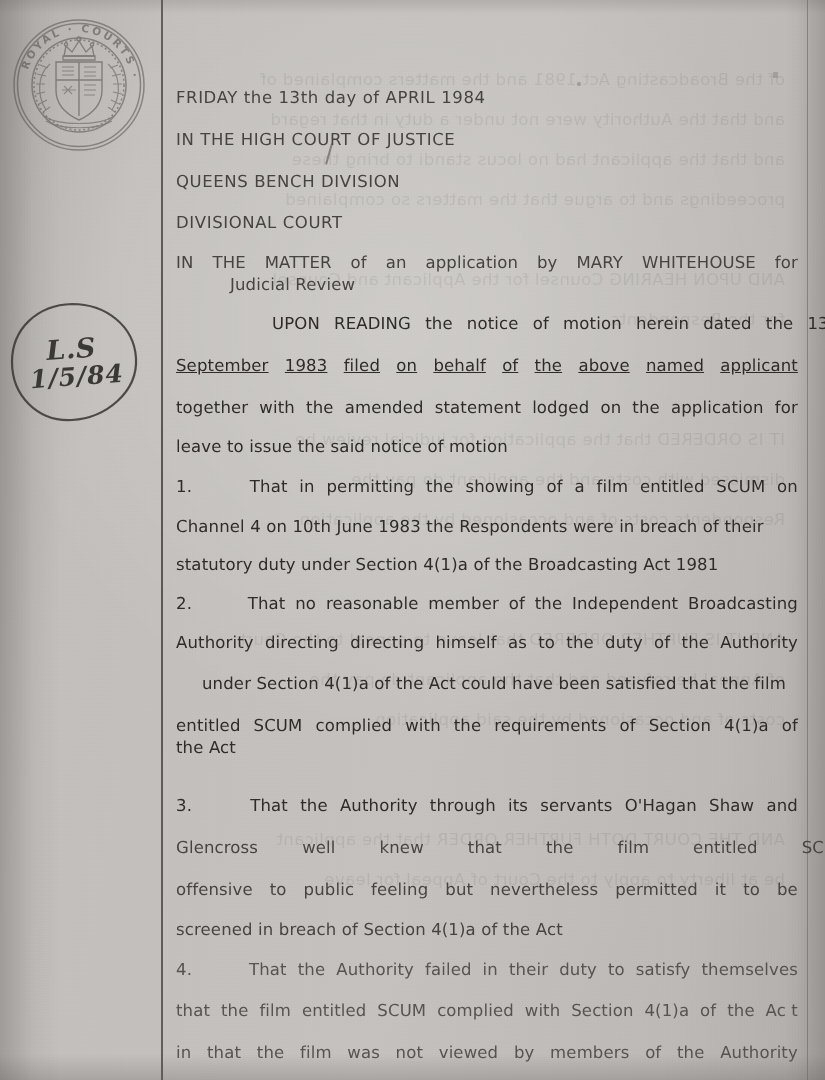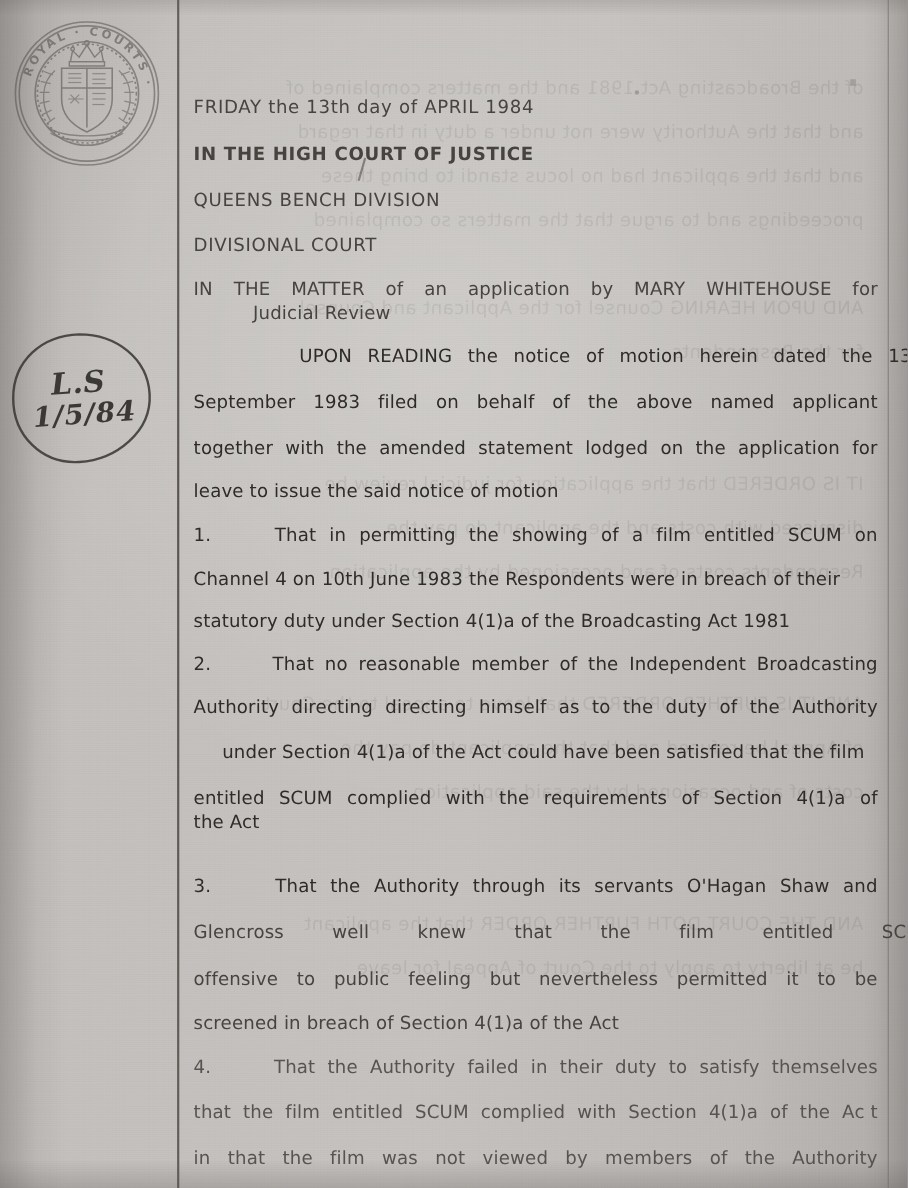--- a/index.html
+++ b/index.html
@@ -307,21 +307,21 @@
     </div>
   </div>
 
   <div class="pen-mark"></div>
   <div class="speck-a"></div>
   <div class="speck-b"></div>
 
   <div class="typed">
 
     <div class="tline wide ink-light" style="top:88px;">FRIDAY the 13th day of APRIL 1984</div>
-    <div class="tline wide ink-light" style="top:130px;font-weight:bold;">IN THE HIGH COURT OF JUSTICE</div>
+    <div class="tline wide ink-light" style="top:130px;">IN THE HIGH COURT OF JUSTICE</div>
     <div class="tline wide ink-light" style="top:172px;">QUEENS BENCH DIVISION</div>
     <div class="tline wide ink-light" style="top:213px;">DIVISIONAL COURT</div>
 
     <div class="tline just ink-light" style="top:253px;">
       <span>IN</span>
       <span>THE</span>
       <span>MATTER</span>
       <span>of</span>
       <span>an</span>
       <span>application</span>
@@ -337,21 +337,21 @@
       <span>READING</span>
       <span>the</span>
       <span>notice</span>
       <span>of</span>
       <span>motion</span>
       <span>herein</span>
       <span>dated</span>
       <span>the</span>
       <span>13th</span>
     </div>
-    <div class="tline just ink-dark" style="top:356px;">
+    <div class="tline just ink-dark" style="top:356px;text-decoration:underline;">
       <span>September</span>
       <span>1983</span>
       <span>filed</span>
       <span>on</span>
       <span>behalf</span>
       <span>of</span>
       <span>the</span>
       <span>above</span>
       <span>named</span>
       <span>applicant</span>

